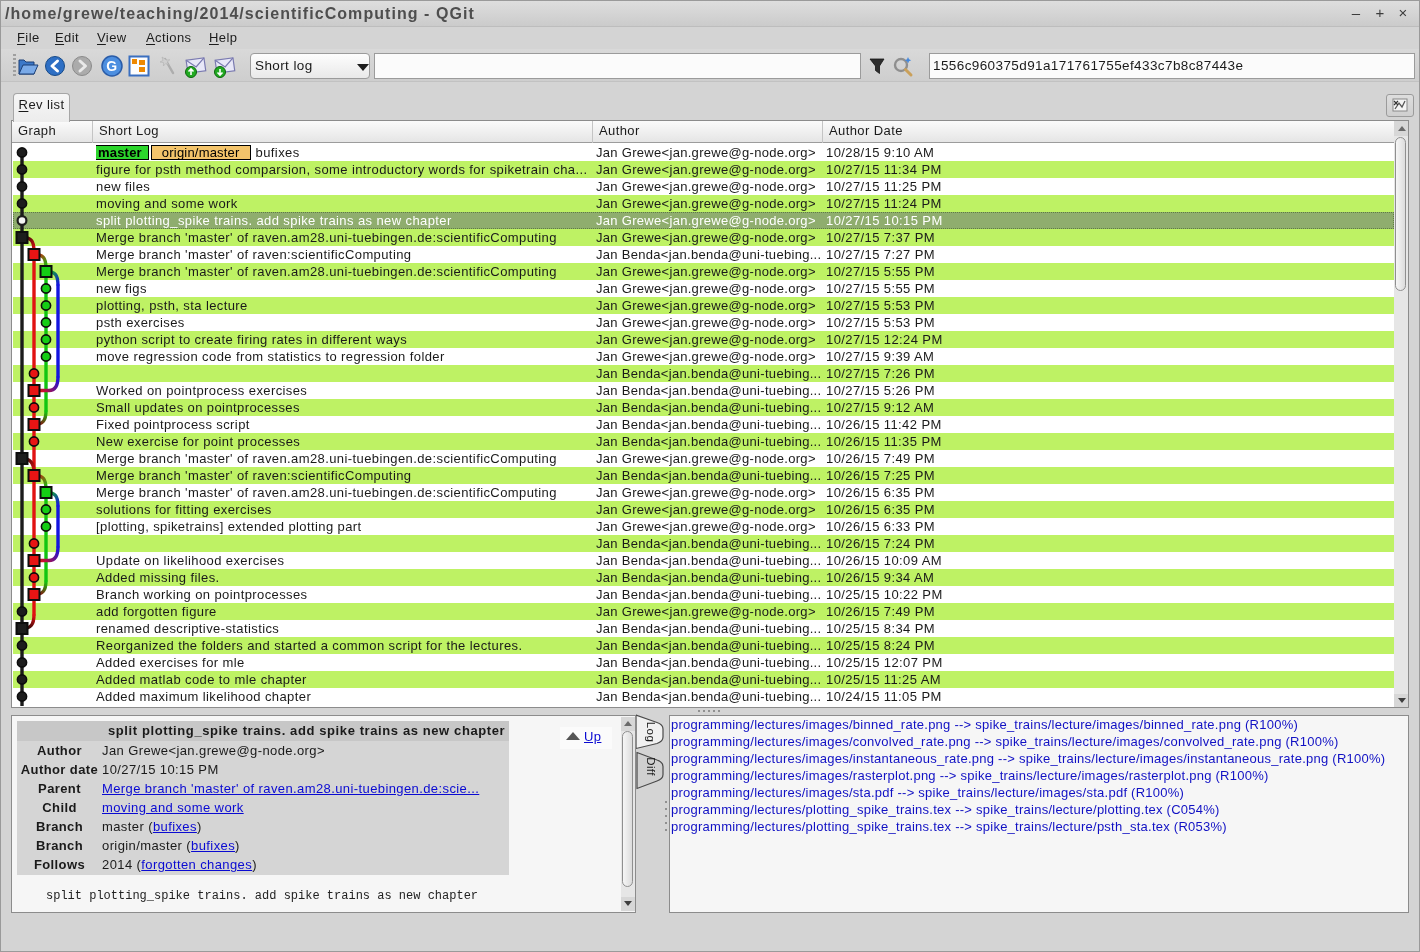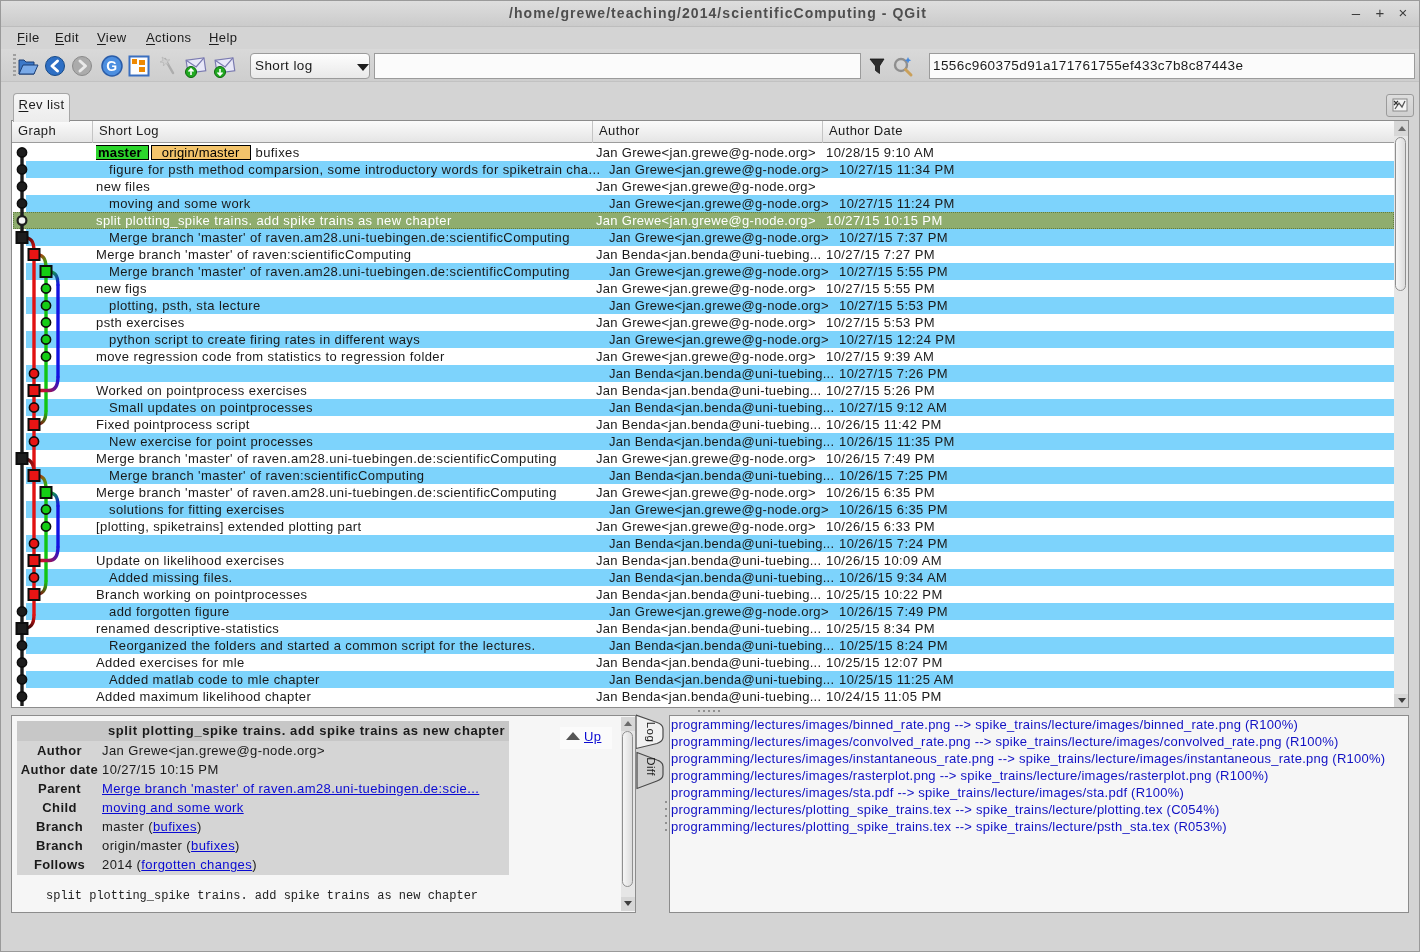--- a/index.html
+++ b/index.html
@@ -5,22 +5,22 @@
 * { margin:0; padding:0; box-sizing:border-box; }
 html,body { width:1420px; height:952px; }
 body { font-family:"Liberation Sans", sans-serif; font-size:13px; color:#1a1a1a;
        background:#d4d4d4; position:relative; overflow:hidden; letter-spacing:0.4px; }
 #w { position:absolute; left:0; top:0; width:1420px; height:952px;
      border:1px solid #9a9a9a; background:#d4d4d4; }
 
 
 #titlebar { position:absolute; left:0; top:0; width:100%; height:26px;
   background:linear-gradient(#dedede,#cbcbcb); border-bottom:1px solid #bdbdbd; }
-#title { position:absolute; left:16px; right:0; top:4px; text-align:center;
-  font-weight:bold; color:#4e4e4e; font-size:14px; letter-spacing:1.05px; }
+#title { position:absolute; left:4px; right:0; top:4px; 
+  font-weight:bold; color:#4e4e4e; font-size:16px; letter-spacing:1.05px; }
 .winbtn { position:absolute; top:0; height:26px; line-height:24px; color:#3c3c3c;
   font-size:15px; text-align:center; width:22px; }
 
 
 #menubar { position:absolute; left:0; top:26px; width:100%; height:22px; background:#d4d4d4; }
 .mi { position:absolute; top:3px; font-size:13px; color:#1c1c1c; }
 .mi u { text-decoration:underline; text-underline-offset:2px; }
 
 
 #toolbar { position:absolute; left:0; top:48px; width:100%; height:33px;
@@ -49,21 +49,21 @@
 
 
 #pane { position:absolute; left:10px; top:119px; width:1398px; height:588px;
   border:1px solid #8c8c8c; background:#fff; overflow:hidden; }
 #thead { position:absolute; left:0; top:0; width:1382px; height:22px;
   background:linear-gradient(#fbfbfb,#e5e5e5); border-bottom:1px solid #9c9c9c; }
 .hc { position:absolute; top:0; height:22px; line-height:19px; padding-left:6px;
   border-right:1px solid #c4c4c4; font-size:13px; color:#1b1b1b; }
 .row { position:absolute; left:1px; width:1381px; height:17px; line-height:17px;
   background:#fff; white-space:nowrap; }
-.row.even { background:#7dd3fc;margin-left:13px; }
+.row.even { background:#bef264; }
 .row.sel { background:#8fad6e; color:#fff; outline:1px dotted #5f7d42; outline-offset:-1px; }
 .c-log  { position:absolute; left:83px; width:503px; height:17px; overflow:hidden; }
 .c-auth { position:absolute; left:583px; width:231px; height:17px; overflow:hidden; letter-spacing:0.3px; }
 .c-date { position:absolute; left:813px; width:563px; height:17px; overflow:hidden; }
 .lbl { display:inline-block; height:15px; line-height:14px; letter-spacing:0.2px;
   border:1px solid #000; padding:0 3.5px; color:#000; vertical-align:top; margin-top:1px;}
 .lblm { background:#2cd52c; font-weight:bold; padding:0 6px; }
 .lblo { background:#f3c46b; margin-left:2px; padding:0 10px; }
 #graph { position:absolute; left:0px; top:23px; }
 
@@ -204,20 +204,21 @@
           <div class="c-date">10/28/15 9:10 AM</div>
         </div>
 <div class="row even" style="top:40px">
           <div class="c-log">figure for psth method comparsion, some introductory words for spiketrain cha...</div>
           <div class="c-auth">Jan Grewe&lt;jan.grewe@g-node.org&gt;</div>
           <div class="c-date">10/27/15 11:34 PM</div>
         </div>
 <div class="row" style="top:57px">
           <div class="c-log">new files</div>
           <div class="c-auth">Jan Grewe&lt;jan.grewe@g-node.org&gt;</div>
+          <div class="c-date">10/27/15 11:25 PM</div>
         </div>
 <div class="row even" style="top:74px">
           <div class="c-log">moving and some work</div>
           <div class="c-auth">Jan Grewe&lt;jan.grewe@g-node.org&gt;</div>
           <div class="c-date">10/27/15 11:24 PM</div>
         </div>
 <div class="row sel" style="top:91px">
           <div class="c-log">split plotting_spike trains. add spike trains as new chapter</div>
           <div class="c-auth">Jan Grewe&lt;jan.grewe@g-node.org&gt;</div>
           <div class="c-date">10/27/15 10:15 PM</div>

